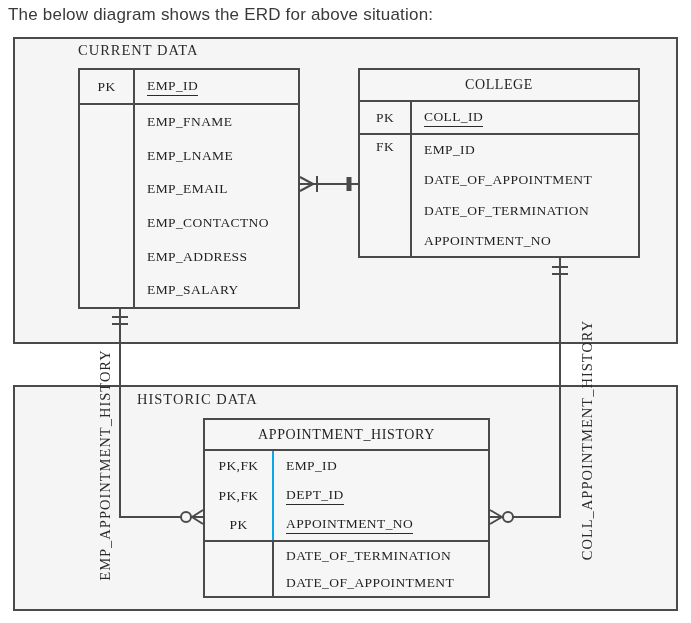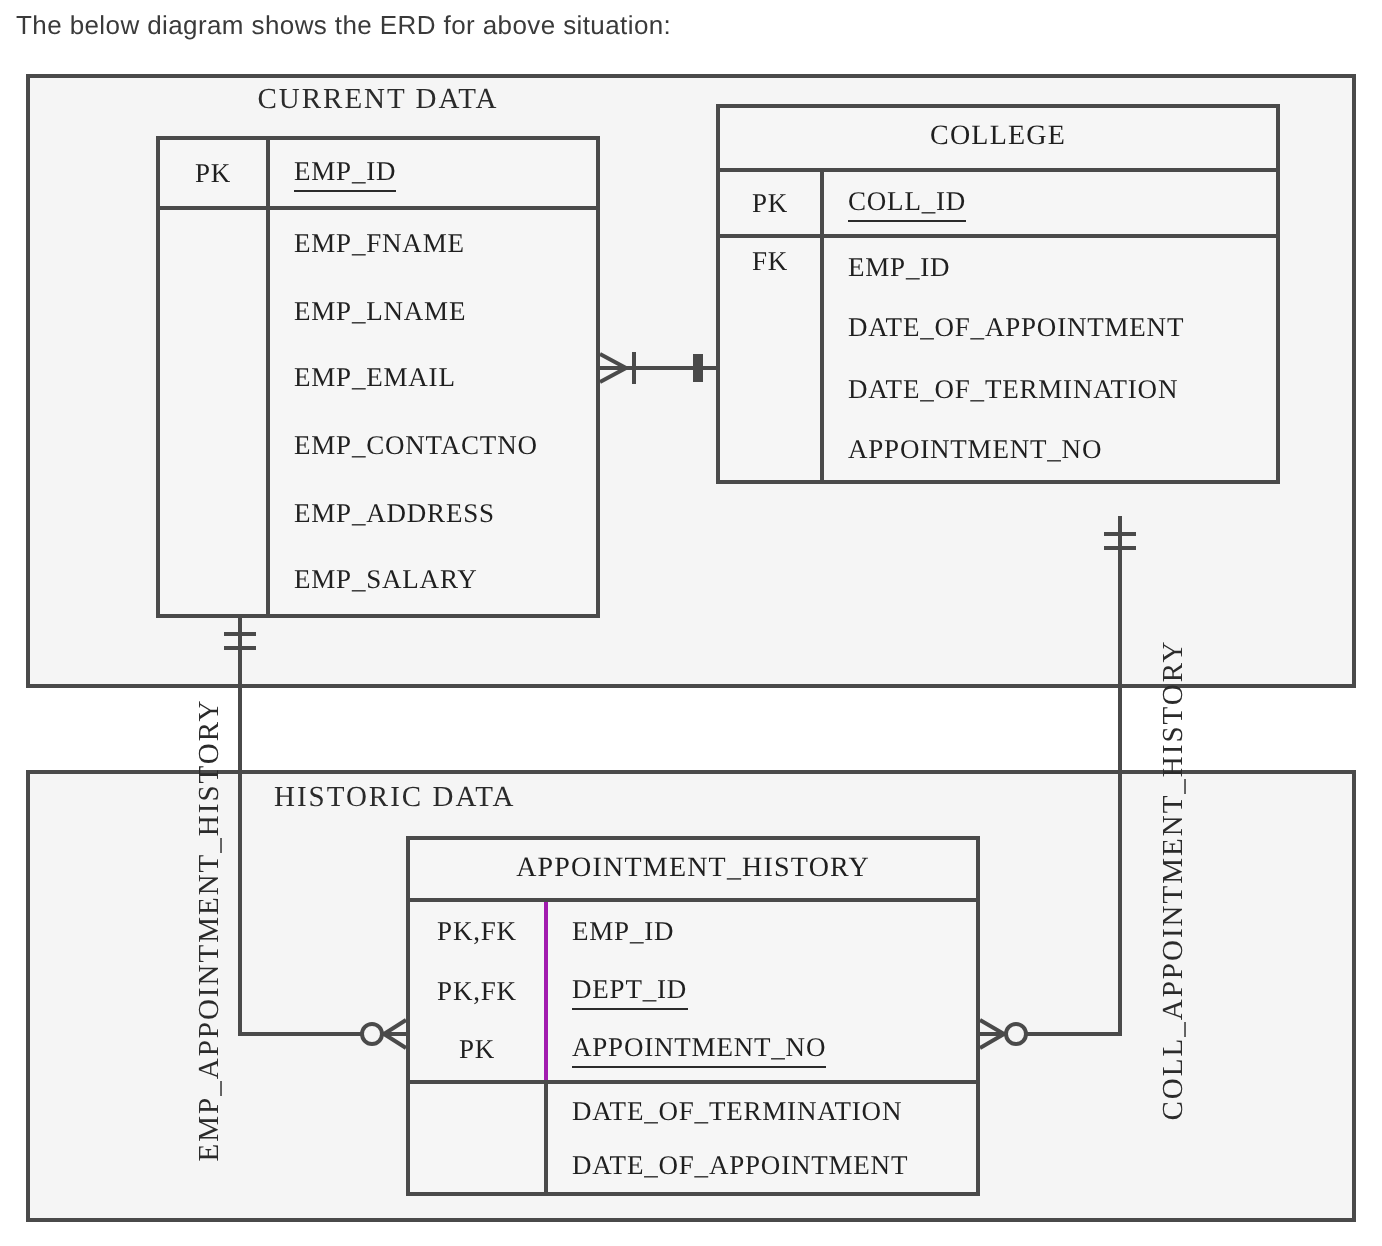--- a/index.html
+++ b/index.html
@@ -5,41 +5,41 @@
   html,body{margin:0;padding:0;}
   body{
     width:691px;height:623px;position:relative;overflow:hidden;
     background:#ffffff;
     font-family:"Liberation Serif", serif;
     color:#222;
   }
   .caption{
     position:absolute;left:8px;top:5px;
     font-family:"Liberation Sans", sans-serif;
-    font-size:13px;color:#3a3a3a;letter-spacing:.2px;
+    font-size:17px;color:#3a3a3a;letter-spacing:.2px;
   }
   .box{
     position:absolute;background:#f5f5f5;
     border:2px solid #4a4a4a;box-sizing:border-box;z-index:1;
   }
   .box.current{left:13px;top:37px;width:665px;height:307px;}
   .box.historic{left:13px;top:385px;width:665px;height:226px;}
   .box-label{
     position:absolute;font-size:14.5px;letter-spacing:1px;color:#2b2b2b;z-index:2;
   }
-  .box-label.current-label{left:78px;top:42px;width:222px;text-align:center;}
+  .box-label.current-label{left:78px;top:42px;width:222px;text-align:left;}
   .box-label.historic-label{left:137px;top:391px;}
   .etable{
     position:absolute;background:#f6f6f6;
     border:2px solid #4a4a4a;box-sizing:border-box;z-index:2;
     display:flex;flex-direction:column;
     font-size:13.5px;letter-spacing:.4px;color:#1f1f1f;
   }
   .etable.employee{left:78px;top:68px;width:222px;height:241px;}
-  .etable.college{left:358px;top:52px;width:282px;height:190px;}
+  .etable.college{left:358px;top:68px;width:282px;height:190px;}
   .etable.appt{left:203px;top:418px;width:287px;height:180px;}
   .t-title{
     flex:0 0 auto;display:flex;align-items:center;justify-content:center;
     border-bottom:2px solid #4a4a4a;font-size:14px;letter-spacing:.6px;
   }
   .employee .t-title{height:32px;}
   .college .t-title{height:30px;}
   .appt .t-title{height:29px;}
   .t-row{display:flex;flex:0 0 auto;}
   .t-row.bordered{border-bottom:2px solid #4a4a4a;}
@@ -53,21 +53,21 @@
   .t-attr{display:flex;align-items:center;padding-left:12px;}
   .employee .t-row .t-attr, .college .t-row .t-attr{flex:1;}
   .employee .keyrow{height:33px;}
   .college .keyrow{height:31px;}
   .t-body{display:flex;flex:1;}
   .t-attrs{flex:1;display:flex;flex-direction:column;justify-content:space-around;}
   .t-attrs .t-attr{flex:1;}
   .college .t-body .t-key{align-items:flex-start;padding-top:4px;}
   .appt .keysection{flex:0 0 auto;height:89px;border-bottom:2px solid #4a4a4a;}
   .appt .keysection .t-attrs .t-attr{padding-left:12px;}
-  .appt .keycol{flex:0 0 69px;border-right:2px solid #a21caf;box-sizing:border-box;
+  .appt .keycol{flex:0 0 69px;border-right:2px solid #0ea5e9;box-sizing:border-box;
     display:flex;flex-direction:column;justify-content:space-around;}
   .appt .keycol div{flex:1;display:flex;align-items:center;justify-content:center;}
   .appt .attrsection{flex:1;display:flex;}
   .u{border-bottom:1.6px solid #2b2b2b;padding-bottom:1px;}
   .vlabel{
     position:absolute;z-index:3;font-size:14.5px;letter-spacing:1px;color:#2b2b2b;
     text-align:center;height:18px;line-height:18px;white-space:nowrap;
   }
   .vlabel.emp{width:300px;left:-45px;top:456px;transform:rotate(-90deg);}
   .vlabel.coll{width:310px;left:432px;top:431px;transform:rotate(-90deg);}

